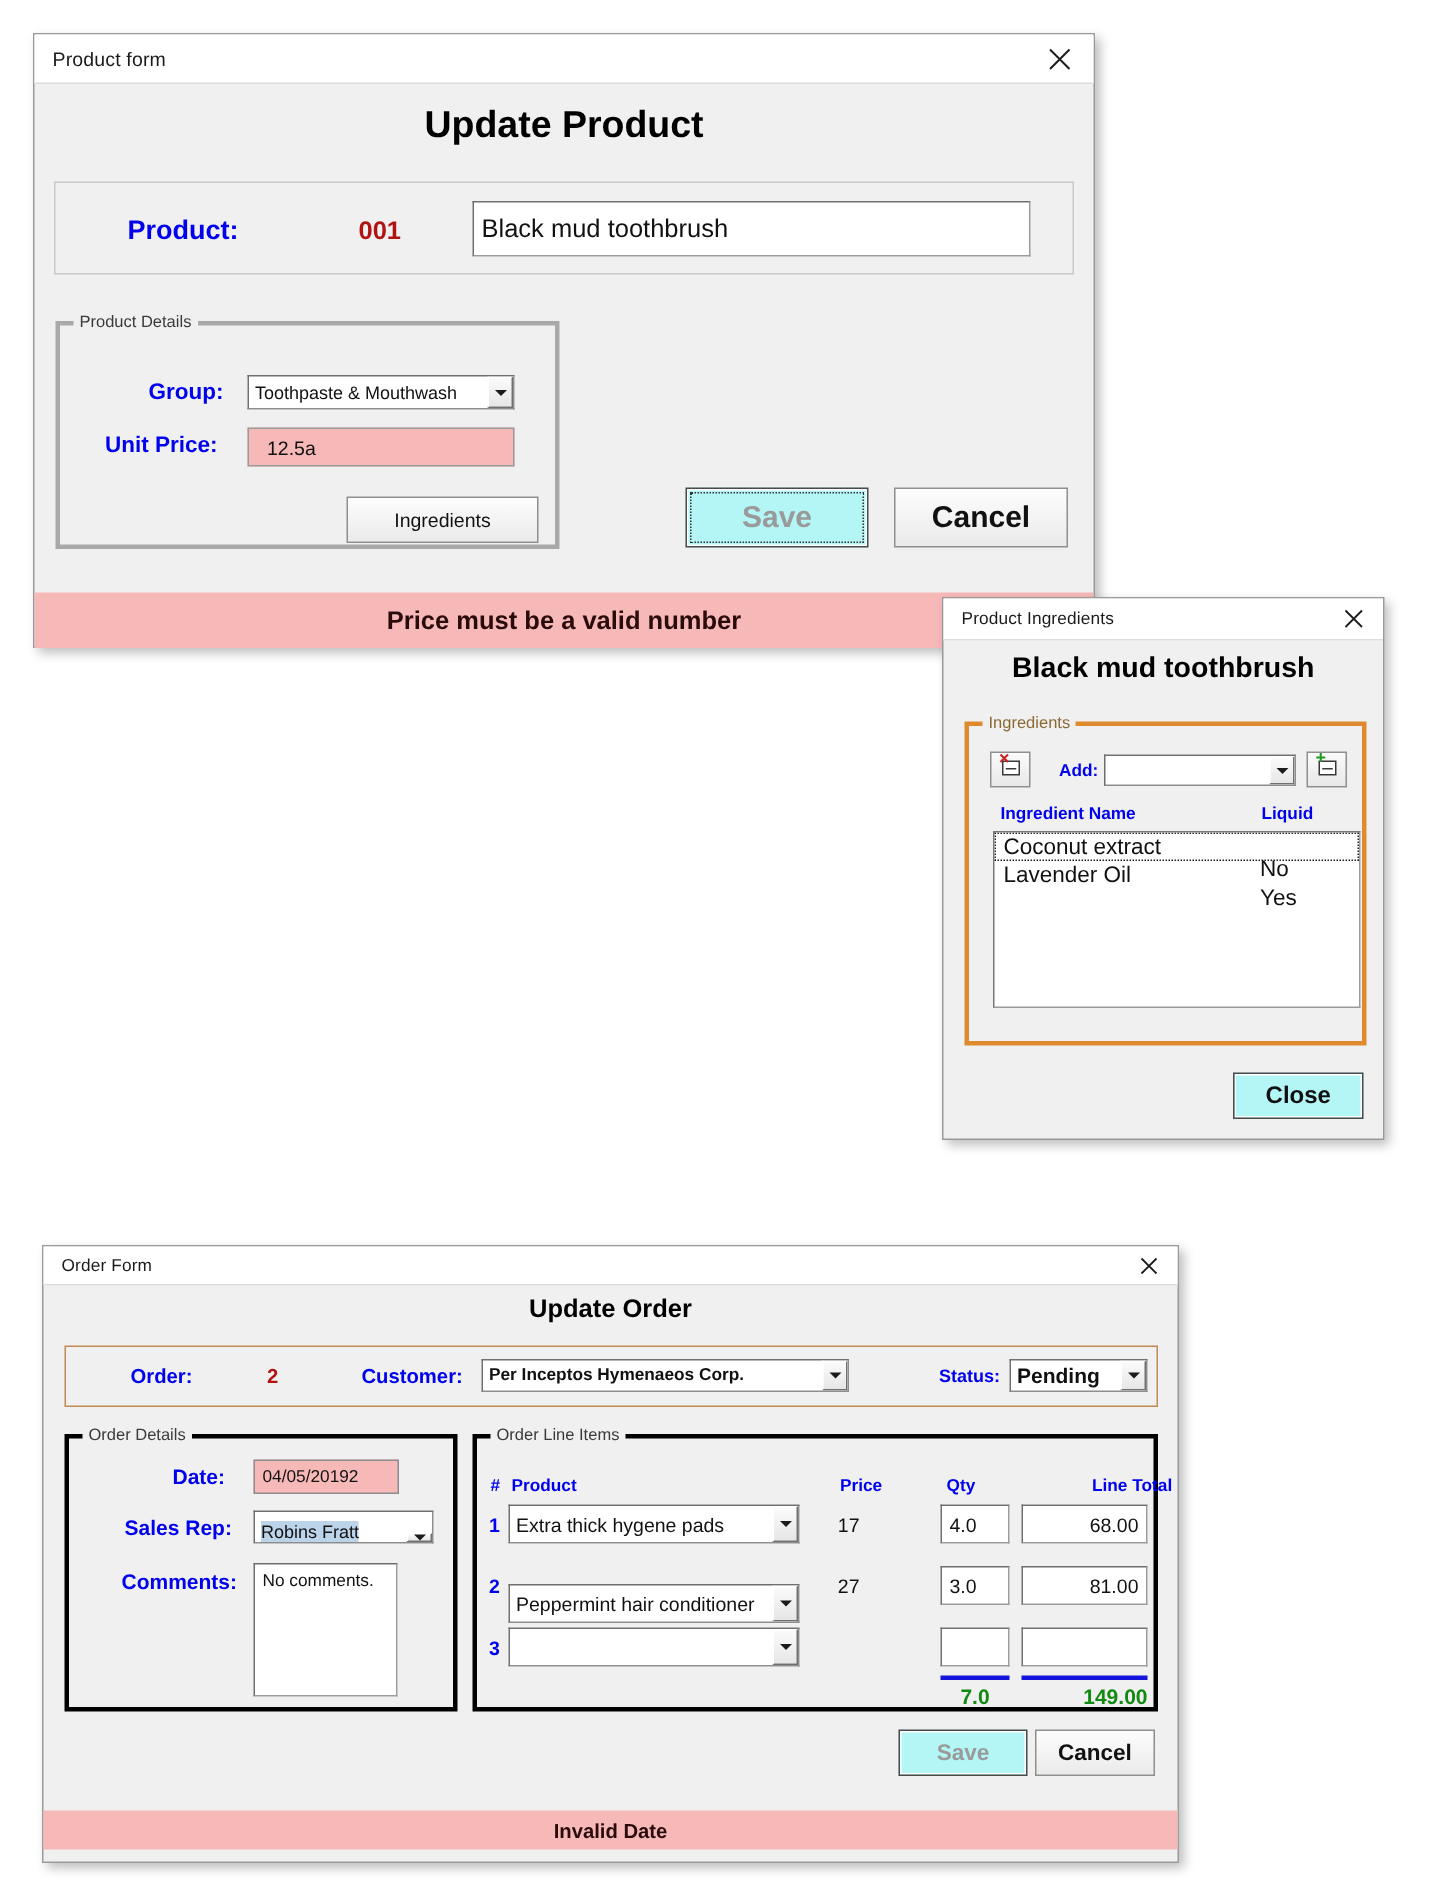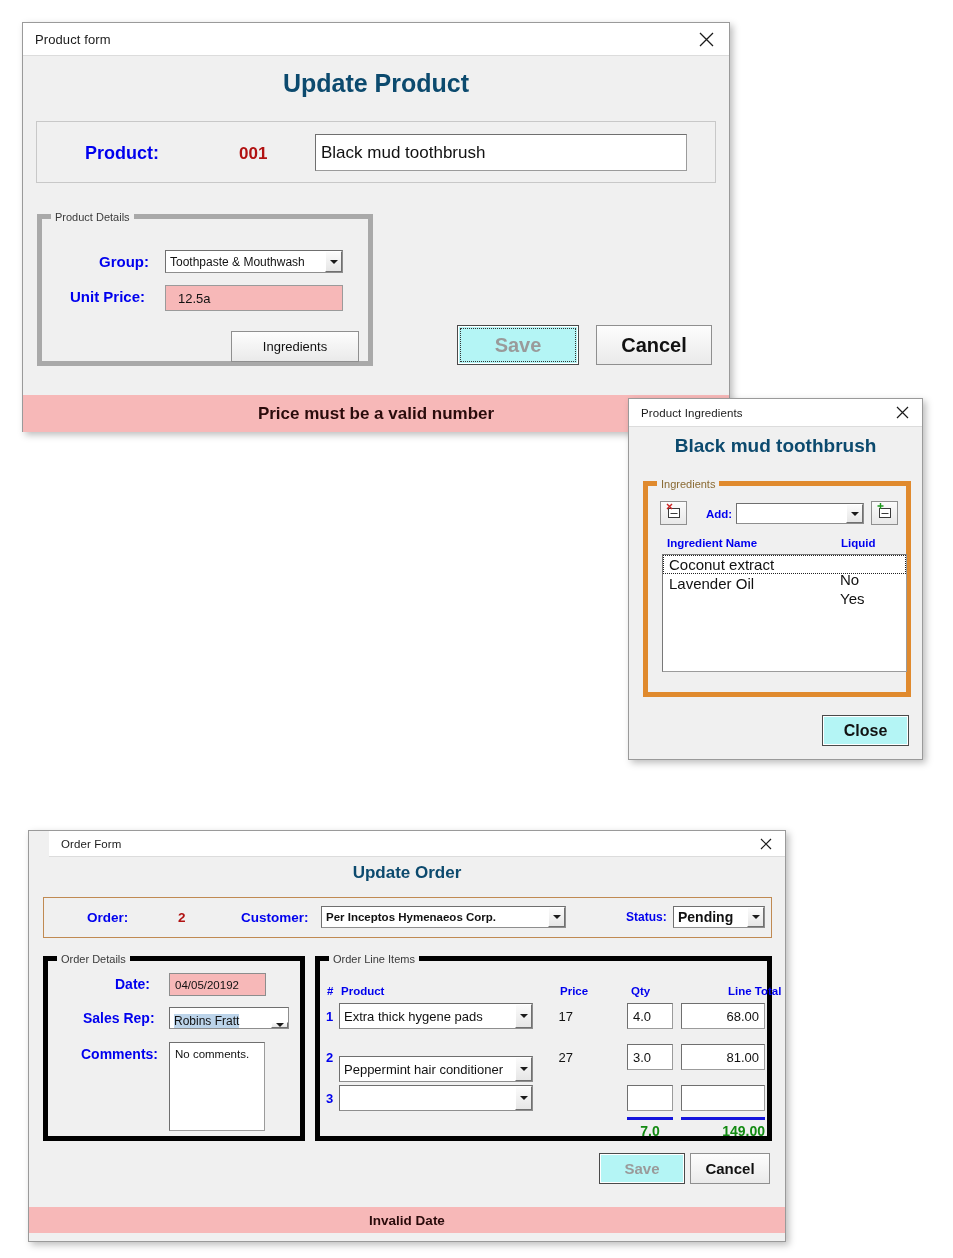--- a/index.html
+++ b/index.html
@@ -32,28 +32,28 @@
   .titlebar .t-spacer { flex: 1; }
   .closebtn {
     width: 34px; height: 30px;
     display: flex; align-items: center; justify-content: center;
     color: #1b1b1b;
   }
   .closebtn svg { display:block; }
 
   .formtitle {
     text-align: center;
-    color: #0c4a6e;
+    color: #000000;
     font-weight: bold;
   }
 
   
   .group {
     position: absolute;
-    border: 5px solid #000000;
+    border: 3px solid #000000;
     background: transparent;
   }
   .group > .legend {
     position: absolute;
     top: -8px; left: 9px;
     background: #f0f0f0;
     padding: 0 4px;
     font-size: 11px;
     color: #3a3a3a;
   }
@@ -278,21 +278,21 @@
       </div>
       <div class="listrow">
         <span class="c-name">Lavender Oil</span>
         <span class="c-liq">Yes</span>
       </div>
     </div>
 
     <div class="btn cyan active" style="left:193px; top:316px; width:87px; height:31px; font-size:16px;">Close</div>
   </div>
 
-  <div class="win" style="left:28px; top:830px; width:758px; height:412px;padding-left:20px;">
+  <div class="win" style="left:28px; top:830px; width:758px; height:412px;">
 
     <div class="titlebar" style="height:26px;">
       <span class="t-text" style="font-size:11.5px;">Order Form</span>
       <span class="t-spacer"></span>
       <span class="closebtn" style="width:26px;height:24px;">
         <svg width="12" height="12" viewBox="0 0 12 12">
             <path d="M1 1 L11 11 M11 1 L1 11" stroke="#1b1b1b" stroke-width="1.2" fill="none"></path>
           </svg>
       </span>
     </div>

